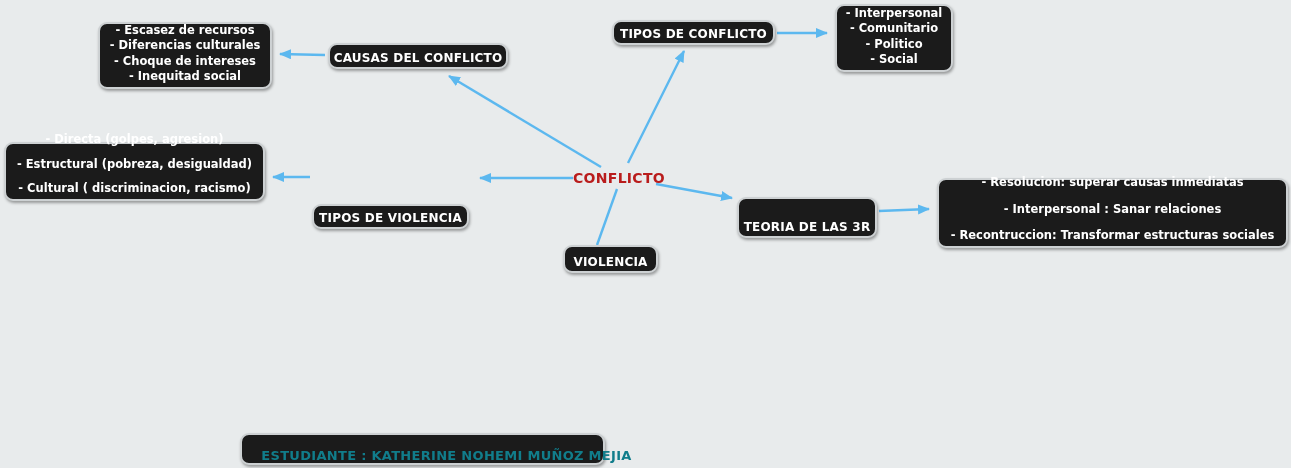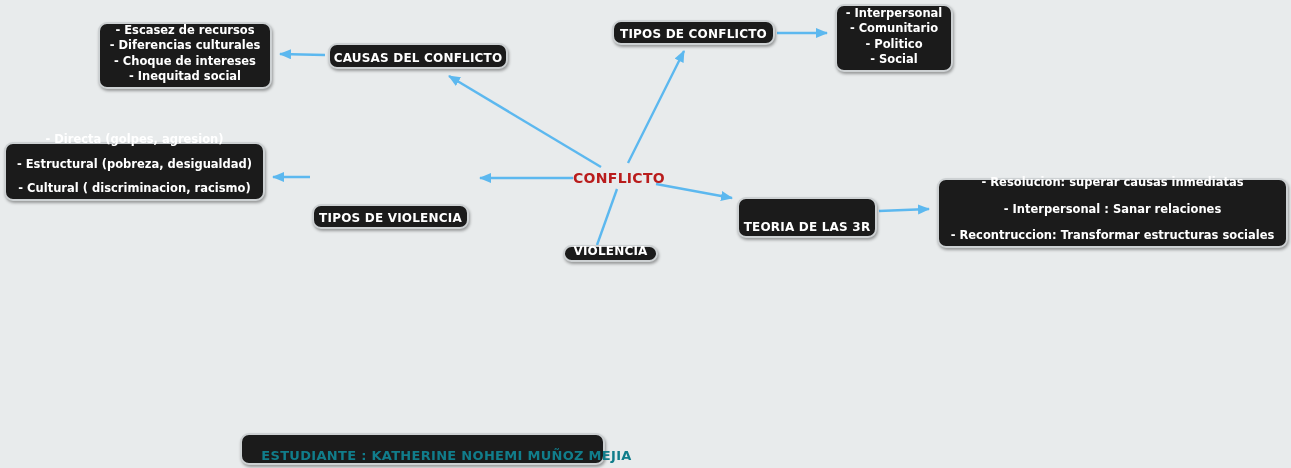--- a/index.html
+++ b/index.html
@@ -118,17 +118,17 @@
   <div class="free-text" style="left:565px; top:170px; width:100px;">CONFLICTO</div>
 
   <div class="node label" style="left:737px; top:197px; width:140px; height:41px;">TEORIA DE LAS 3R</div>
 
   <div class="node list" style="left:937px; top:178px; width:351px; height:70px;gap:11px;">
     <div>- Resolucion: superar causas inmediatas</div>
     <div>- Interpersonal : Sanar relaciones</div>
     <div>- Recontruccion: Transformar estructuras sociales</div>
   </div>
 
-  <div class="node label" style="left:563px; top:245px; width:95px; height:17px;">VIOLENCIA</div>
+  <div class="node label" style="left:563px; top:245px; width:95px; height:28px;">VIOLENCIA</div>
 
   <div class="node student" style="left:240px; top:433px; width:365px; height:32px;">ESTUDIANTE : KATHERINE NOHEMI MUÑOZ MEJIA</div>
 
 </div>
 
 </body></html>

